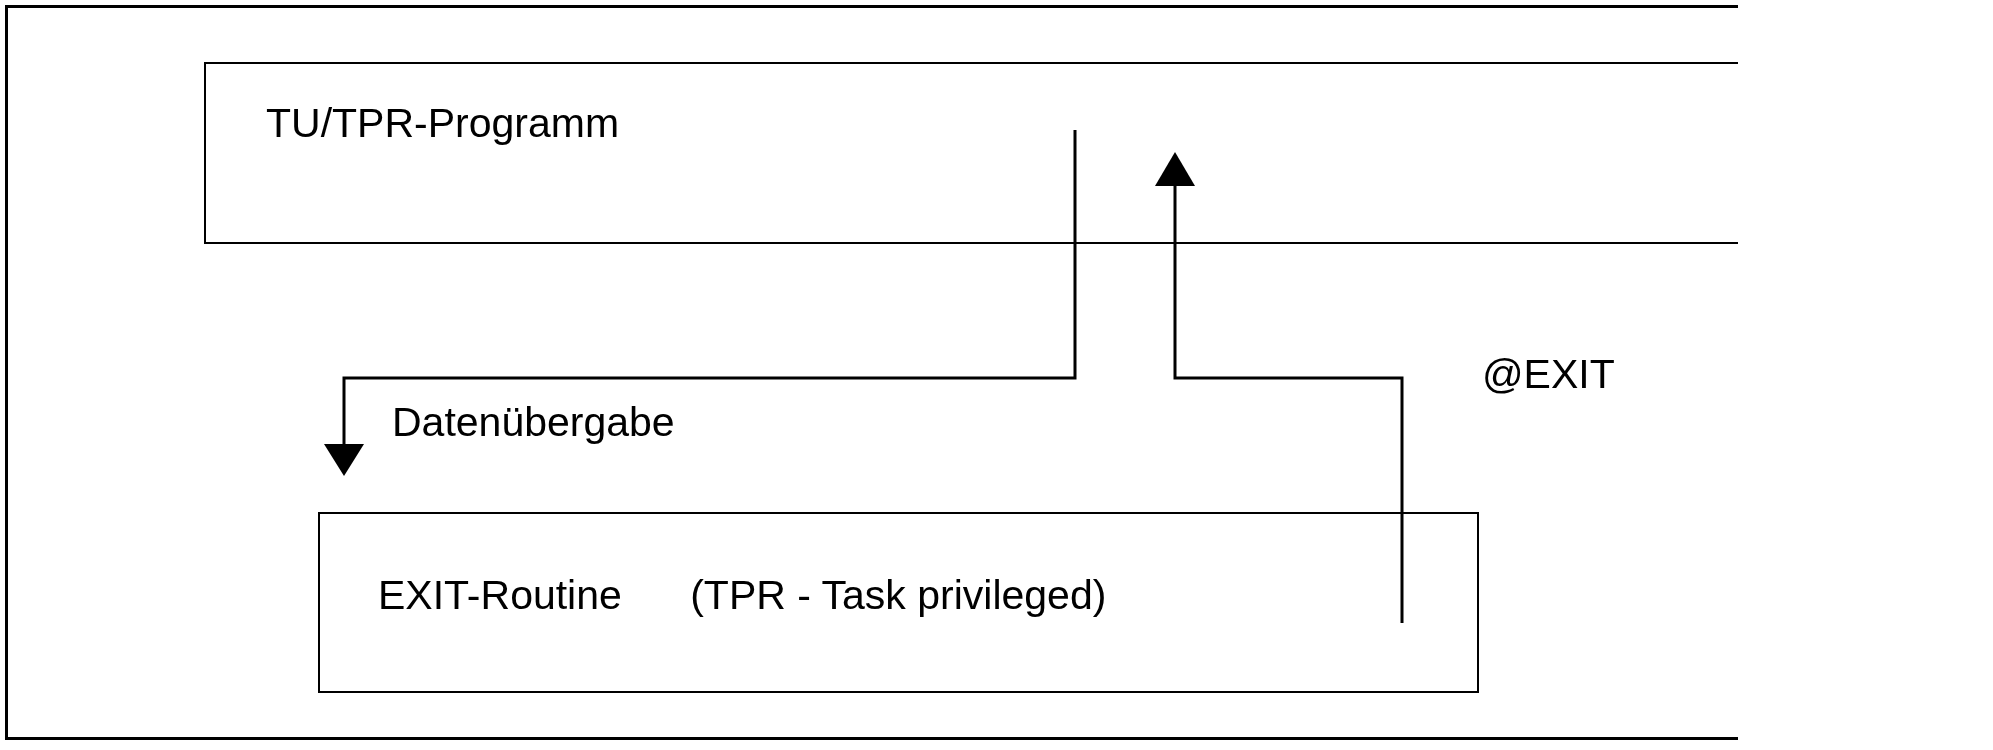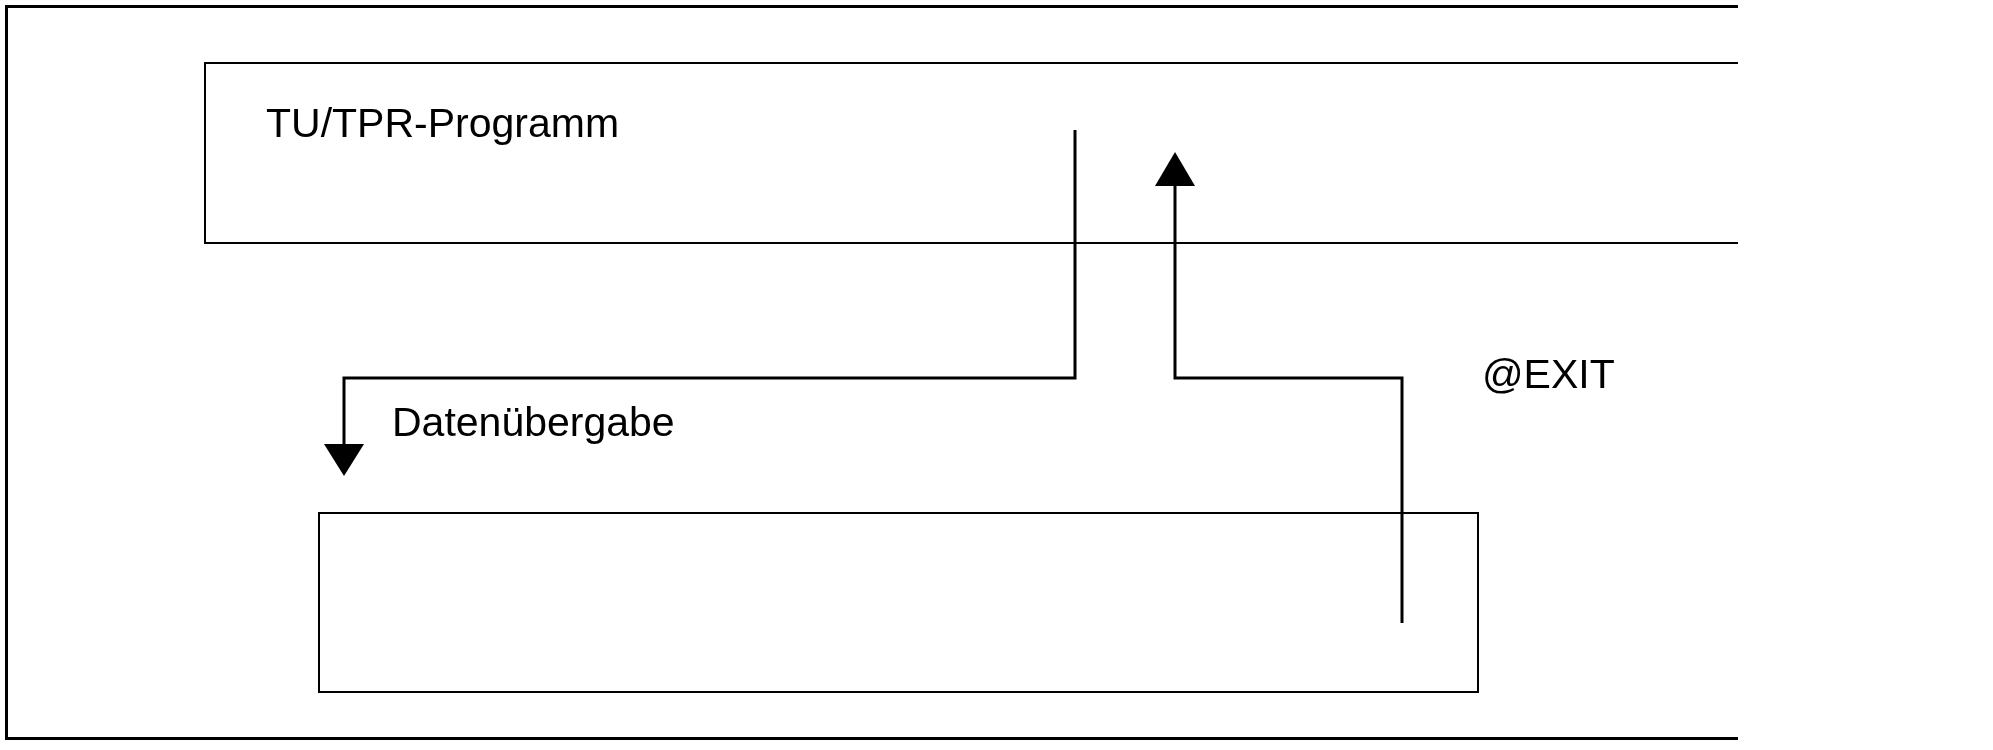--- a/index.html
+++ b/index.html
@@ -60,14 +60,15 @@
     <polygon points="1175,152 1155,186 1195,186" fill="#000000" stroke="none"></polygon>
   </svg>
 
   <div class="dgm-text" id="label-tu-tpr-programm">TU/TPR-Programm</div>
 
 
   <div class="dgm-text" id="label-datenuebergabe">Datenübergabe</div>
 
   <div class="dgm-text" id="label-at-exit">@EXIT</div>
 
+  <div class="dgm-text" id="label-exit-routine">EXIT-Routine      (TPR - Task privileged)</div>
 
 </div>
 
 </body></html>

